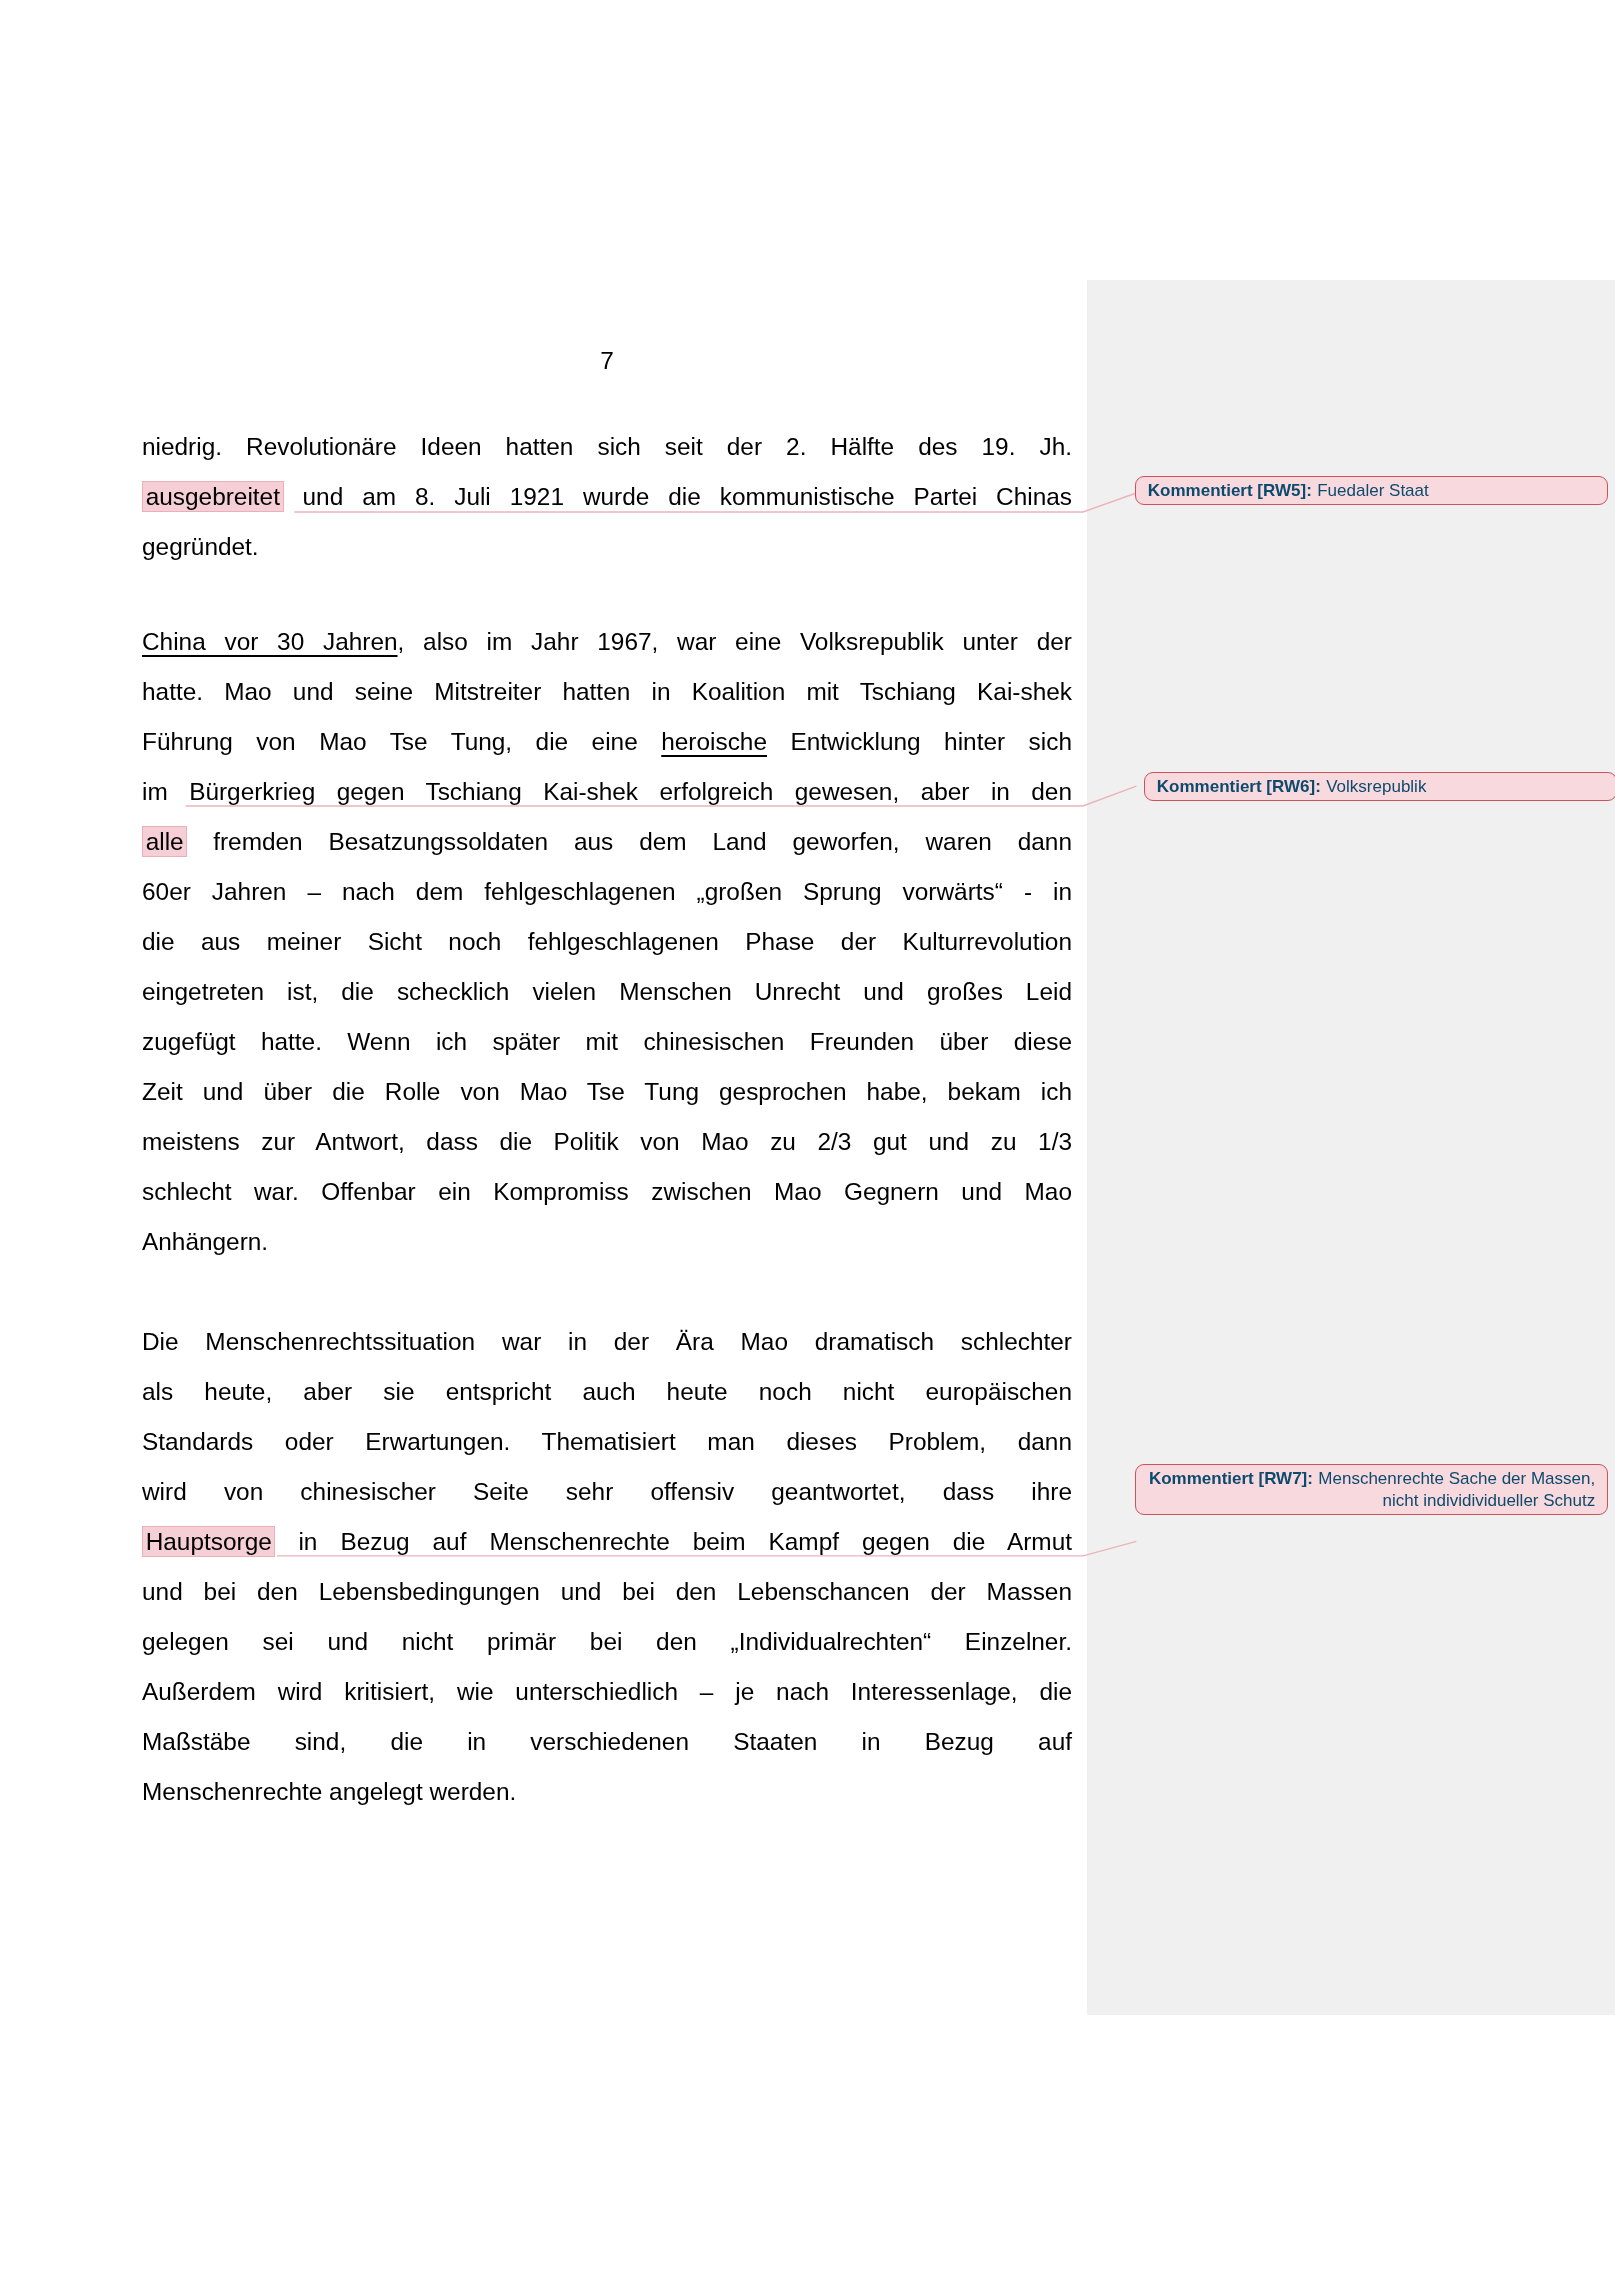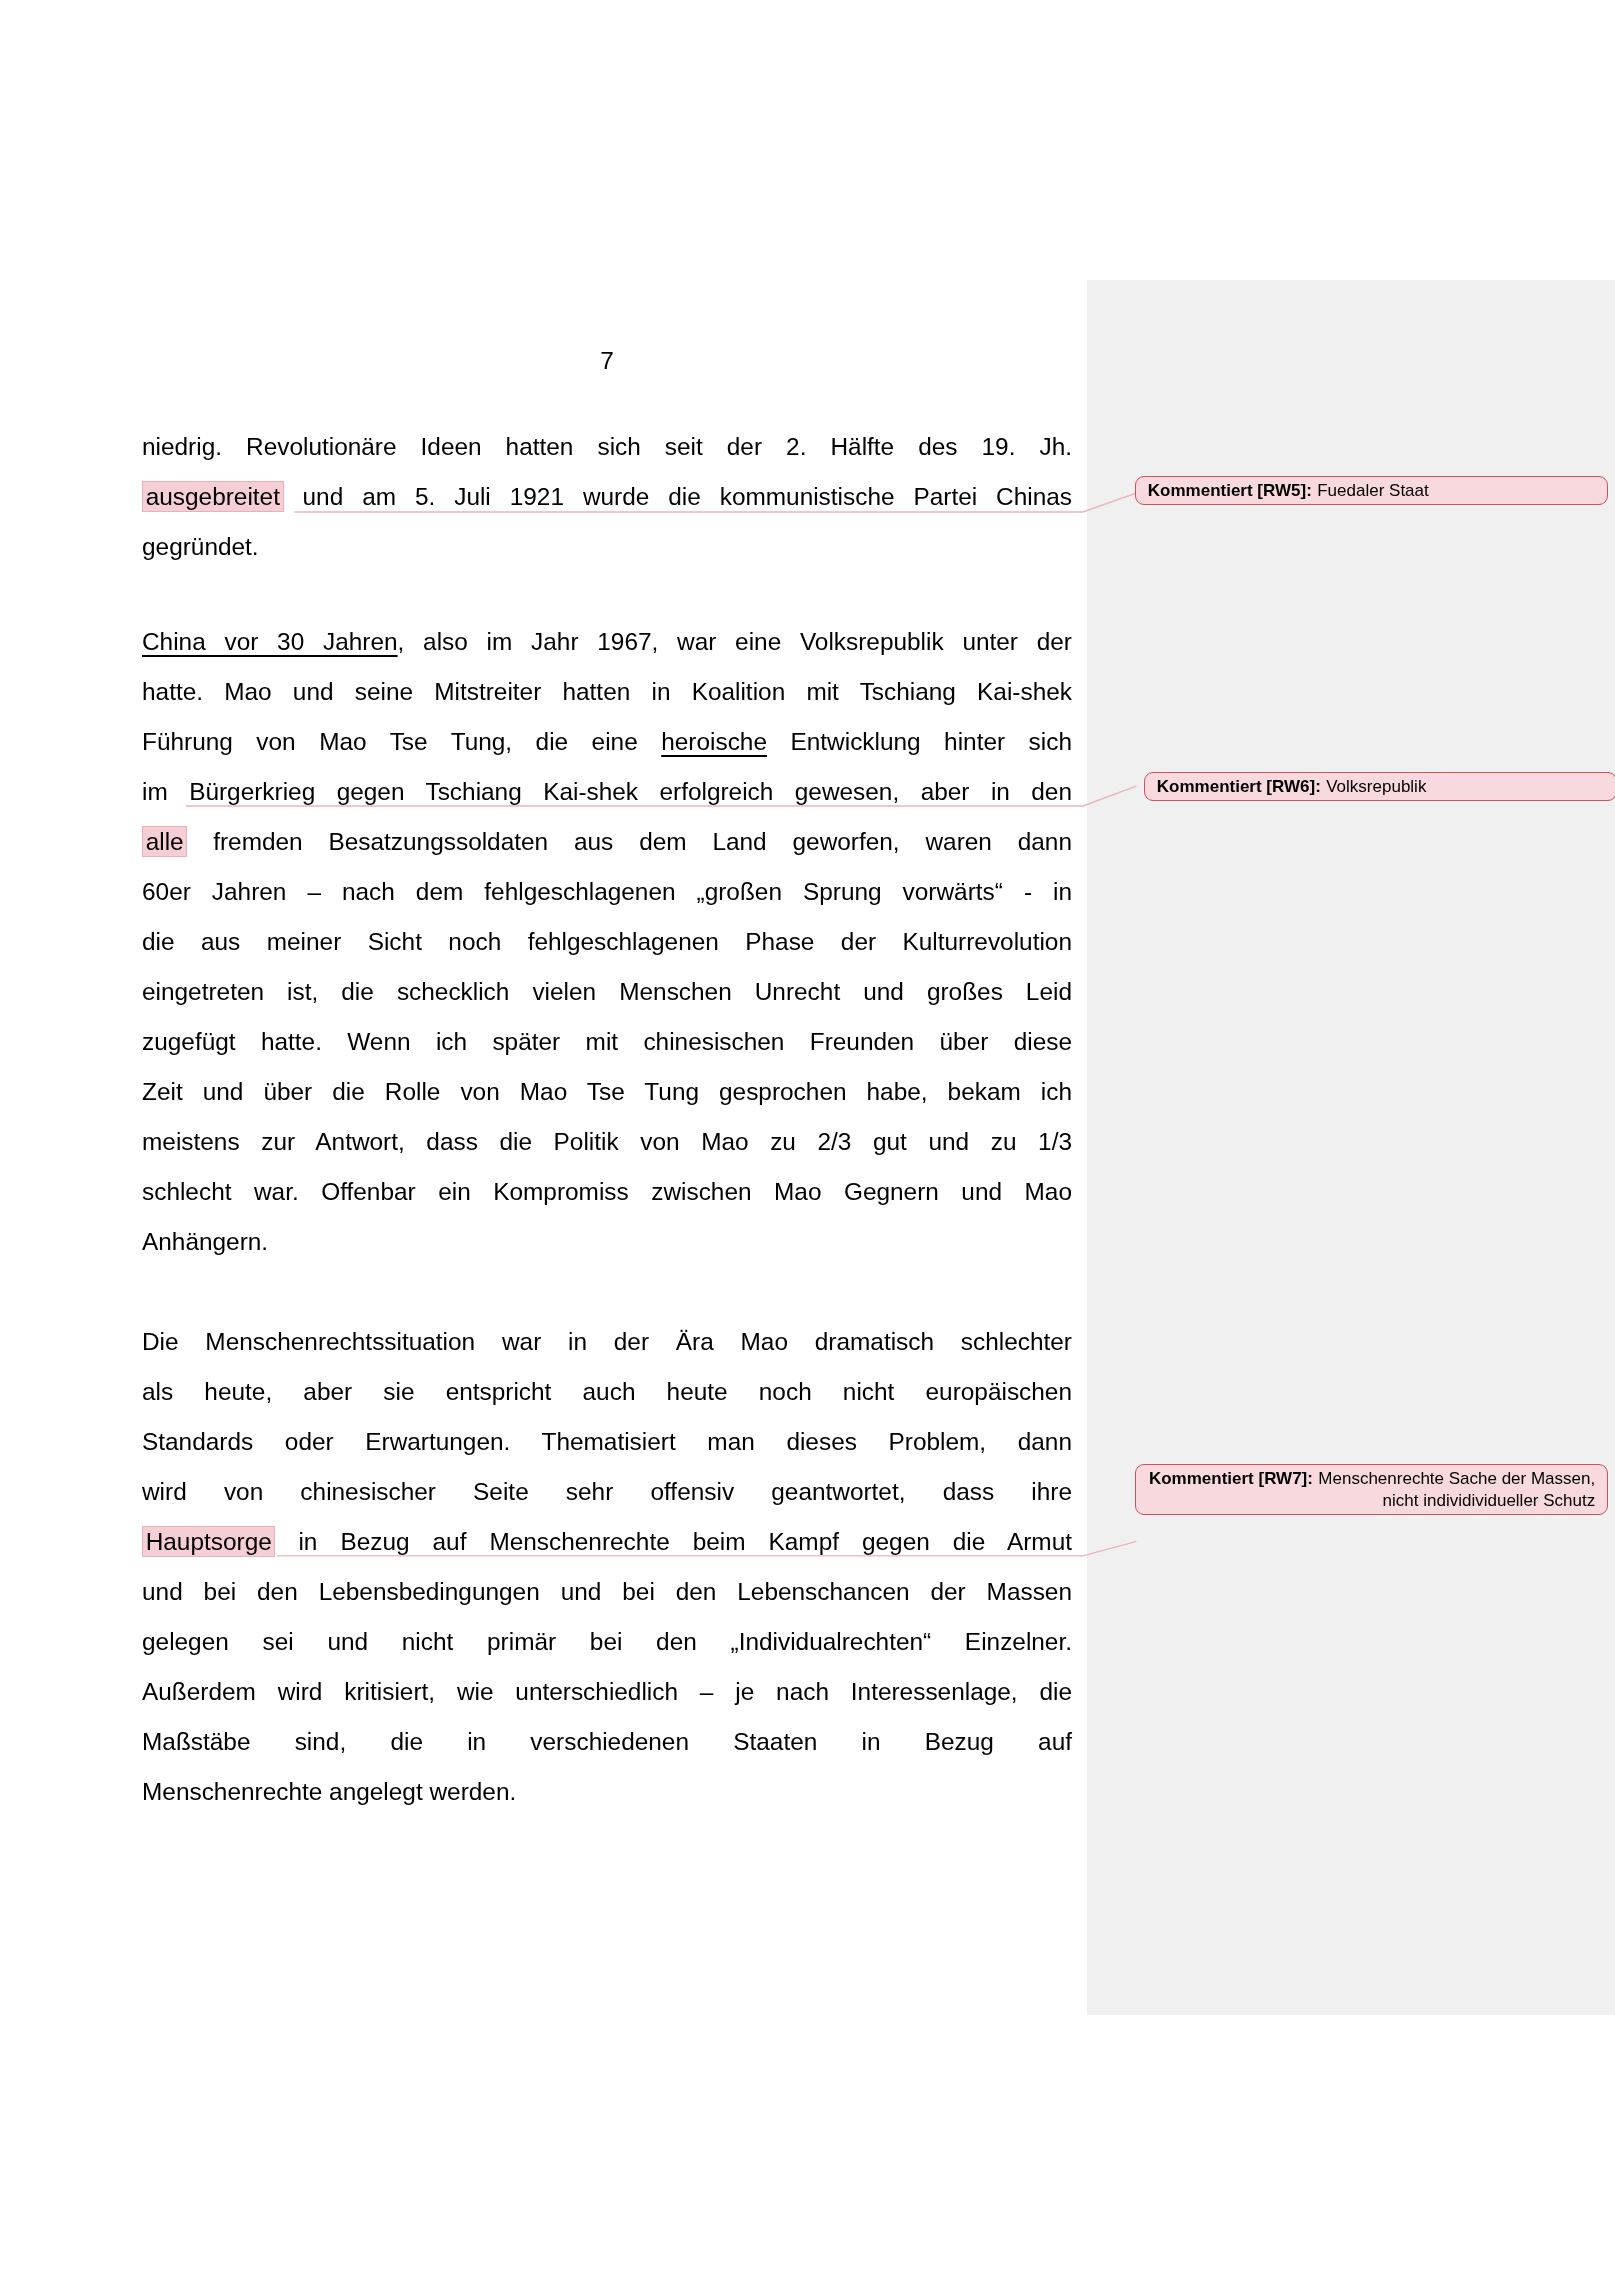--- a/index.html
+++ b/index.html
@@ -27,21 +27,21 @@
   .ul { text-decoration: underline; text-underline-offset: 4.5px; text-decoration-thickness: 1.8px; }
 
   
   svg.connectors { position: absolute; left: 0; top: 0; width: 1616px; height: 2285px;
                    pointer-events: none; }
   svg.connectors path { fill: none; stroke: var(--leader, #ebb3ba); stroke-width: 1.6; }
 
   
   .balloon { position: absolute; left: 1135px; width: 473px; box-sizing: border-box;
              background: var(--balloon-bg, #f8d9dd); border: 1.4px solid var(--balloon-border, #c9545e);
-             border-radius: 9px; padding: 2.7px 11.8px; font-size: 17px; line-height: 22px; color: #000000; }
+             border-radius: 9px; padding: 2.7px 11.8px; font-size: 17px; line-height: 22px; color: #0c4a6e; }
   .balloon b { font-weight: bold; margin-right: 5.4px; }
   .b1 { top: 476px; }
   .b2 { top: 772px; margin-left: 9px; }
   .b3 { top: 1464px; text-align: right; }
 </style>
 </head>
 <body>
 
 <div class="page">
 
@@ -50,21 +50,21 @@
   <svg class="connectors" viewBox="0 0 1786 2526" xmlns="http://www.w3.org/2000/svg">
     <path d="M 325 566 L 1197 566 L 1256 545"></path>
     <path d="M 205 891 L 1197 891 L 1256 869"></path>
     <path d="M 306 1720 L 1197 1720 L 1256 1704"></path>
   </svg>
 
   <div class="pagenum">7</div>
 
   <div class="para" id="p1">
       <div class="line"><span>niedrig. Revolutionäre Ideen hatten sich seit der 2. Hälfte des 19. Jh.</span></div>
-      <div class="line"><span class="hl">ausgebreitet</span><span> und am 5. Juli 1921 wurde die kommunistische Partei Chinas</span></div>
+      <div class="line"><span class="hl">ausgebreitet</span><span> und am 8. Juli 1921 wurde die kommunistische Partei Chinas</span></div>
       <div class="line last"><span>gegründet.</span></div>
     </div>
   <div class="para" id="p2">
       <div class="line"><span class="ul">China vor 30 Jahren</span><span>, also im Jahr 1967, war eine Volksrepublik unter der</span></div>
       <div class="line"><span>hatte. Mao und seine Mitstreiter hatten in Koalition mit Tschiang Kai-shek</span></div>
       <div class="line"><span>Führung von Mao Tse Tung, die eine </span><span class="ul">heroische</span><span> Entwicklung hinter sich</span></div>
       <div class="line"><span>im Bürgerkrieg gegen Tschiang Kai-shek erfolgreich gewesen, aber in den</span></div>
       <div class="line"><span class="hl">alle</span><span> fremden Besatzungssoldaten aus dem Land geworfen, waren dann</span></div>
       <div class="line"><span>60er Jahren – nach dem fehlgeschlagenen „großen Sprung vorwärts“ - in</span></div>
       <div class="line"><span>die aus meiner Sicht noch fehlgeschlagenen Phase der Kulturrevolution</span></div>

